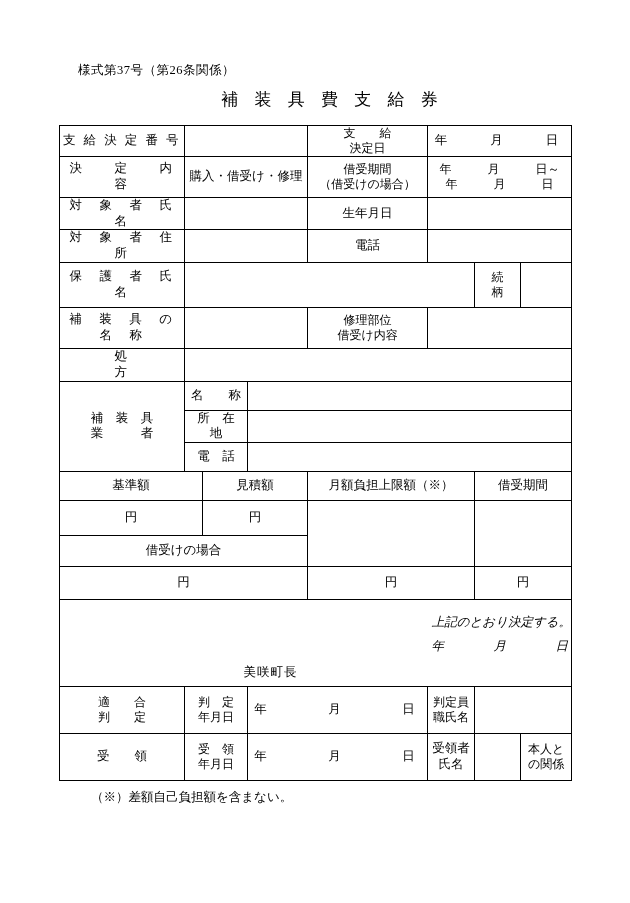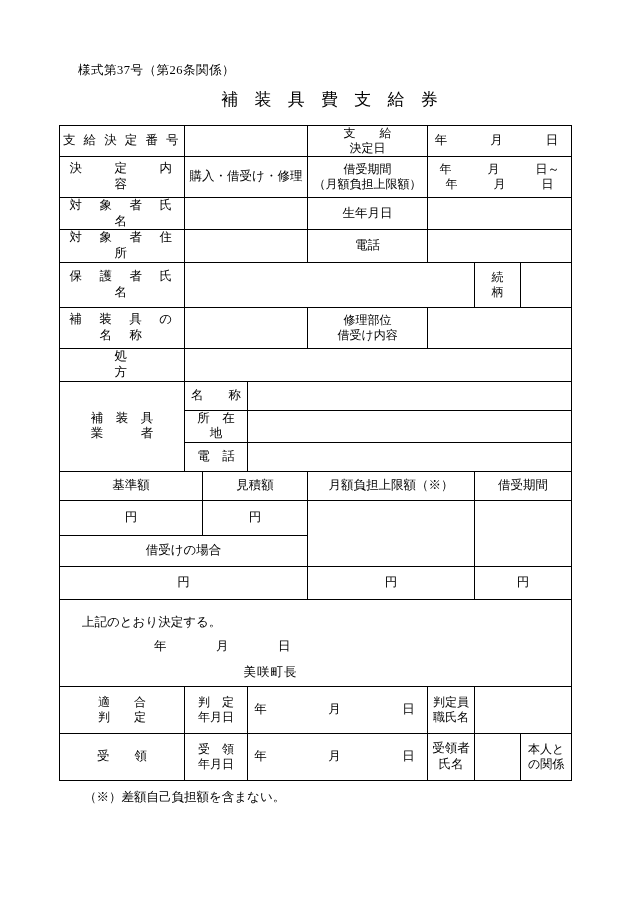--- a/index.html
+++ b/index.html
@@ -58,28 +58,29 @@
   td.nb-left { border-left: none; margin-top: 8px; }
   td.nb-right { border-right: none; }
   .sp1 { letter-spacing: 2.5px; }
   .rt { text-align: right; padding-right: 8px; }
   .two-line {
     line-height: 1.45;
     font-size: 12px;
   }
   .note {
     position: absolute;
-    left: 84px;
+    left: 91px;
     top: 789px;
     font-size: 12.5px;
   }
   .decide-block {
-    text-align: left;
+    text-align: right;
     padding: 6px 0 6px 22px;
     line-height: 1.9;
+    font-style: italic;
   }
   .decide-line2 {
     padding-left: 72px;
     letter-spacing: 3px;
   }
   .sign-line {
     text-align: center;
     padding-right: 90px;
     letter-spacing: 1px;
   }
@@ -118,21 +119,21 @@
         <div>決定日</div>
       </td>
       <td colspan="3" class="date-cells">年　　月　　日</td>
     </tr>
 
     <tr>
       <td class="sp1">決　　定　　内　　容</td>
       <td colspan="3">購入・借受け・修理</td>
       <td colspan="2" class="two-line" style="height:40px">
         <div>借受期間</div>
-        <div>（月額負担上限額）</div>
+        <div>（借受けの場合）</div>
       </td>
       <td colspan="3" class="two-line">
         <div>年　　　月　　　日～</div>
         <div>年　　　月　　　日</div>
       </td>
     </tr>
 
     <tr>
       <td class="sp1">対　象　者　氏　名</td>
       <td colspan="3"></td>

